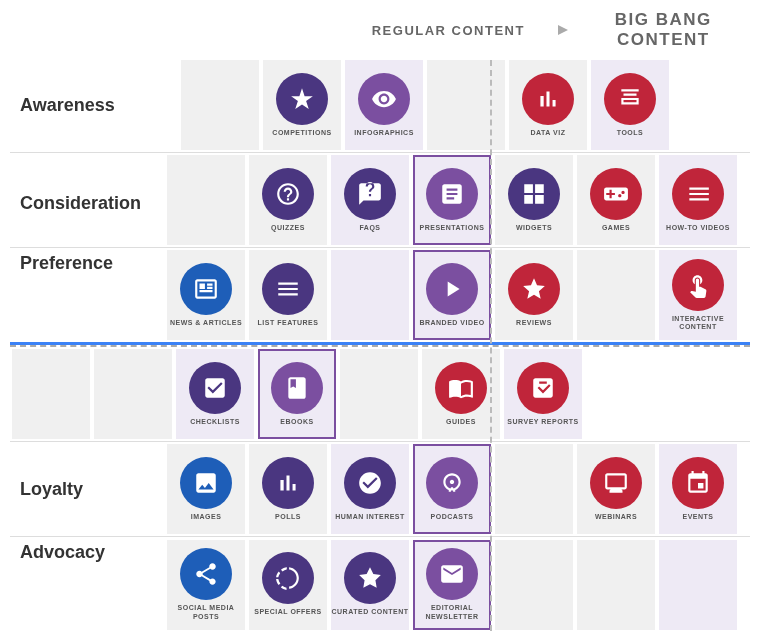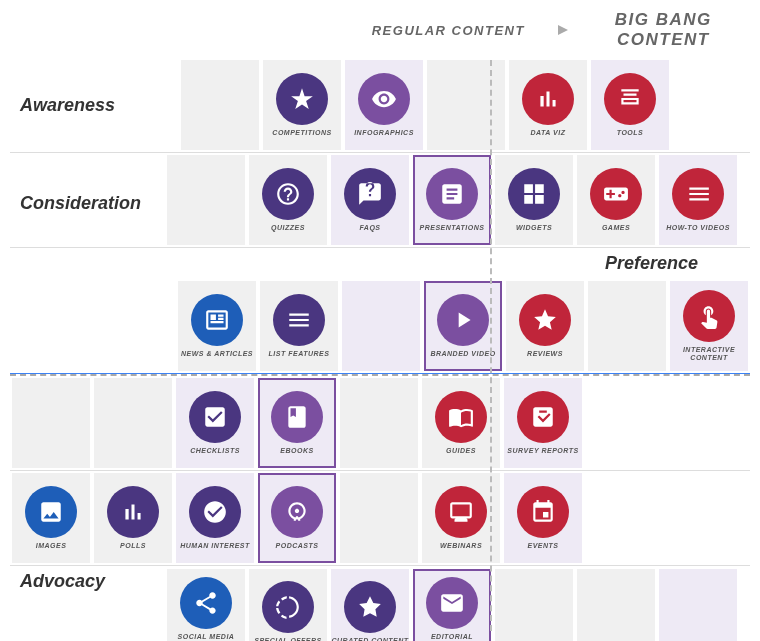--- a/index.html
+++ b/index.html
@@ -9,21 +9,20 @@
       width: 760px;
       height: 641px;
       overflow: hidden;
     }
 
     .chart-container {
       position: relative;
       width: 760px;
       height: 641px;
       padding: 10px;
-      font-style: italic;
     }
 
     
     .header-row {
       display: flex;
       align-items: center;
       margin-left: 170px;
       margin-bottom: 8px;
       height: 40px;
     }
@@ -150,21 +149,21 @@
           <div style="width:52px;height:52px;border-radius:50%;background:#c0253a;display:flex;align-items:center;justify-content:center;margin-bottom:4px;">
             <svg viewBox="0 0 24 24" fill="white" width="26" height="26">
                 <path d="M4 6h18v2H4zm0 5h18v2H4zm0 5h18v2H4z"></path>
               </svg>
           </div>
           <div style="font-size:7px;font-weight:700;color:#555;text-align:center;letter-spacing:0.5px;text-transform:uppercase;line-height:1.2;">HOW-TO VIDEOS</div>
         </div>
       </div>
     </div>
 
-    <div style="display:flex;align-items:flex-end;border-bottom:1px solid #3b82f6;min-height:95px;flex-direction:column;">
+    <div style="display:flex;align-items:flex-start;border-bottom:3px solid #3b82f6;min-height:95px;">
       <div style="width:155px;min-width:155px;font-size:18px;font-weight:700;color:#333;padding:5px 10px;">Preference</div>
       <div style="display:flex;align-items:center;flex:1;">
 
         <div style="width:78px;min-width:78px;height:90px;background:#f0f0f0;margin:2px;display:flex;flex-direction:column;align-items:center;justify-content:center;">
           <div style="width:52px;height:52px;border-radius:50%;background:#1e5eb8;display:flex;align-items:center;justify-content:center;margin-bottom:4px;">
             <svg viewBox="0 0 24 24" fill="white" width="26" height="26">
                 <path d="M20 3H4c-1.1 0-2 .9-2 2v14c0 1.1.9 2 2 2h16c1.1 0 2-.9 2-2V5c0-1.1-.9-2-2-2zm0 16H4V5h16v14zM6 7h5v5H6zm0 6h12v2H6zm7-6h5v2h-5zm0 3h5v2h-5z"></path>
               </svg>
           </div>
           <div style="font-size:7px;font-weight:700;color:#555;text-align:center;letter-spacing:0.5px;text-transform:uppercase;line-height:1.2;">NEWS &amp; ARTICLES</div>
@@ -253,20 +252,21 @@
             <svg viewBox="0 0 24 24" fill="white" width="26" height="26">
                 <path d="M19 3H5c-1.1 0-2 .9-2 2v14c0 1.1.9 2 2 2h14c1.1 0 2-.9 2-2V5c0-1.1-.9-2-2-2zm-7 14l-5-5 1.41-1.41L12 14.17 17.59 8.59 19 10l-7 7zm3.5-9h-7V6h7v2z"></path>
               </svg>
           </div>
           <div style="font-size:7px;font-weight:700;color:#555;text-align:center;letter-spacing:0.5px;text-transform:uppercase;line-height:1.2;">SURVEY REPORTS</div>
         </div>
       </div>
     </div>
 
     <div style="display:flex;align-items:center;border-bottom:1px solid #ddd;min-height:95px;">
+      <div style="width:155px;min-width:155px;font-size:18px;font-weight:700;color:#333;padding:5px 10px;">Loyalty</div>
       <div style="display:flex;align-items:center;flex:1;">
 
         <div style="width:78px;min-width:78px;height:90px;background:#f0f0f0;margin:2px;display:flex;flex-direction:column;align-items:center;justify-content:center;">
           <div style="width:52px;height:52px;border-radius:50%;background:#1e5eb8;display:flex;align-items:center;justify-content:center;margin-bottom:4px;">
             <svg viewBox="0 0 24 24" fill="white" width="26" height="26">
                 <path d="M21 19V5c0-1.1-.9-2-2-2H5c-1.1 0-2 .9-2 2v14c0 1.1.9 2 2 2h14c1.1 0 2-.9 2-2zM8.5 13.5l2.5 3.01L14.5 12l4.5 6H5l3.5-4.5z"></path>
               </svg>
           </div>
           <div style="font-size:7px;font-weight:700;color:#555;text-align:center;letter-spacing:0.5px;text-transform:uppercase;line-height:1.2;">IMAGES</div>
         </div>

